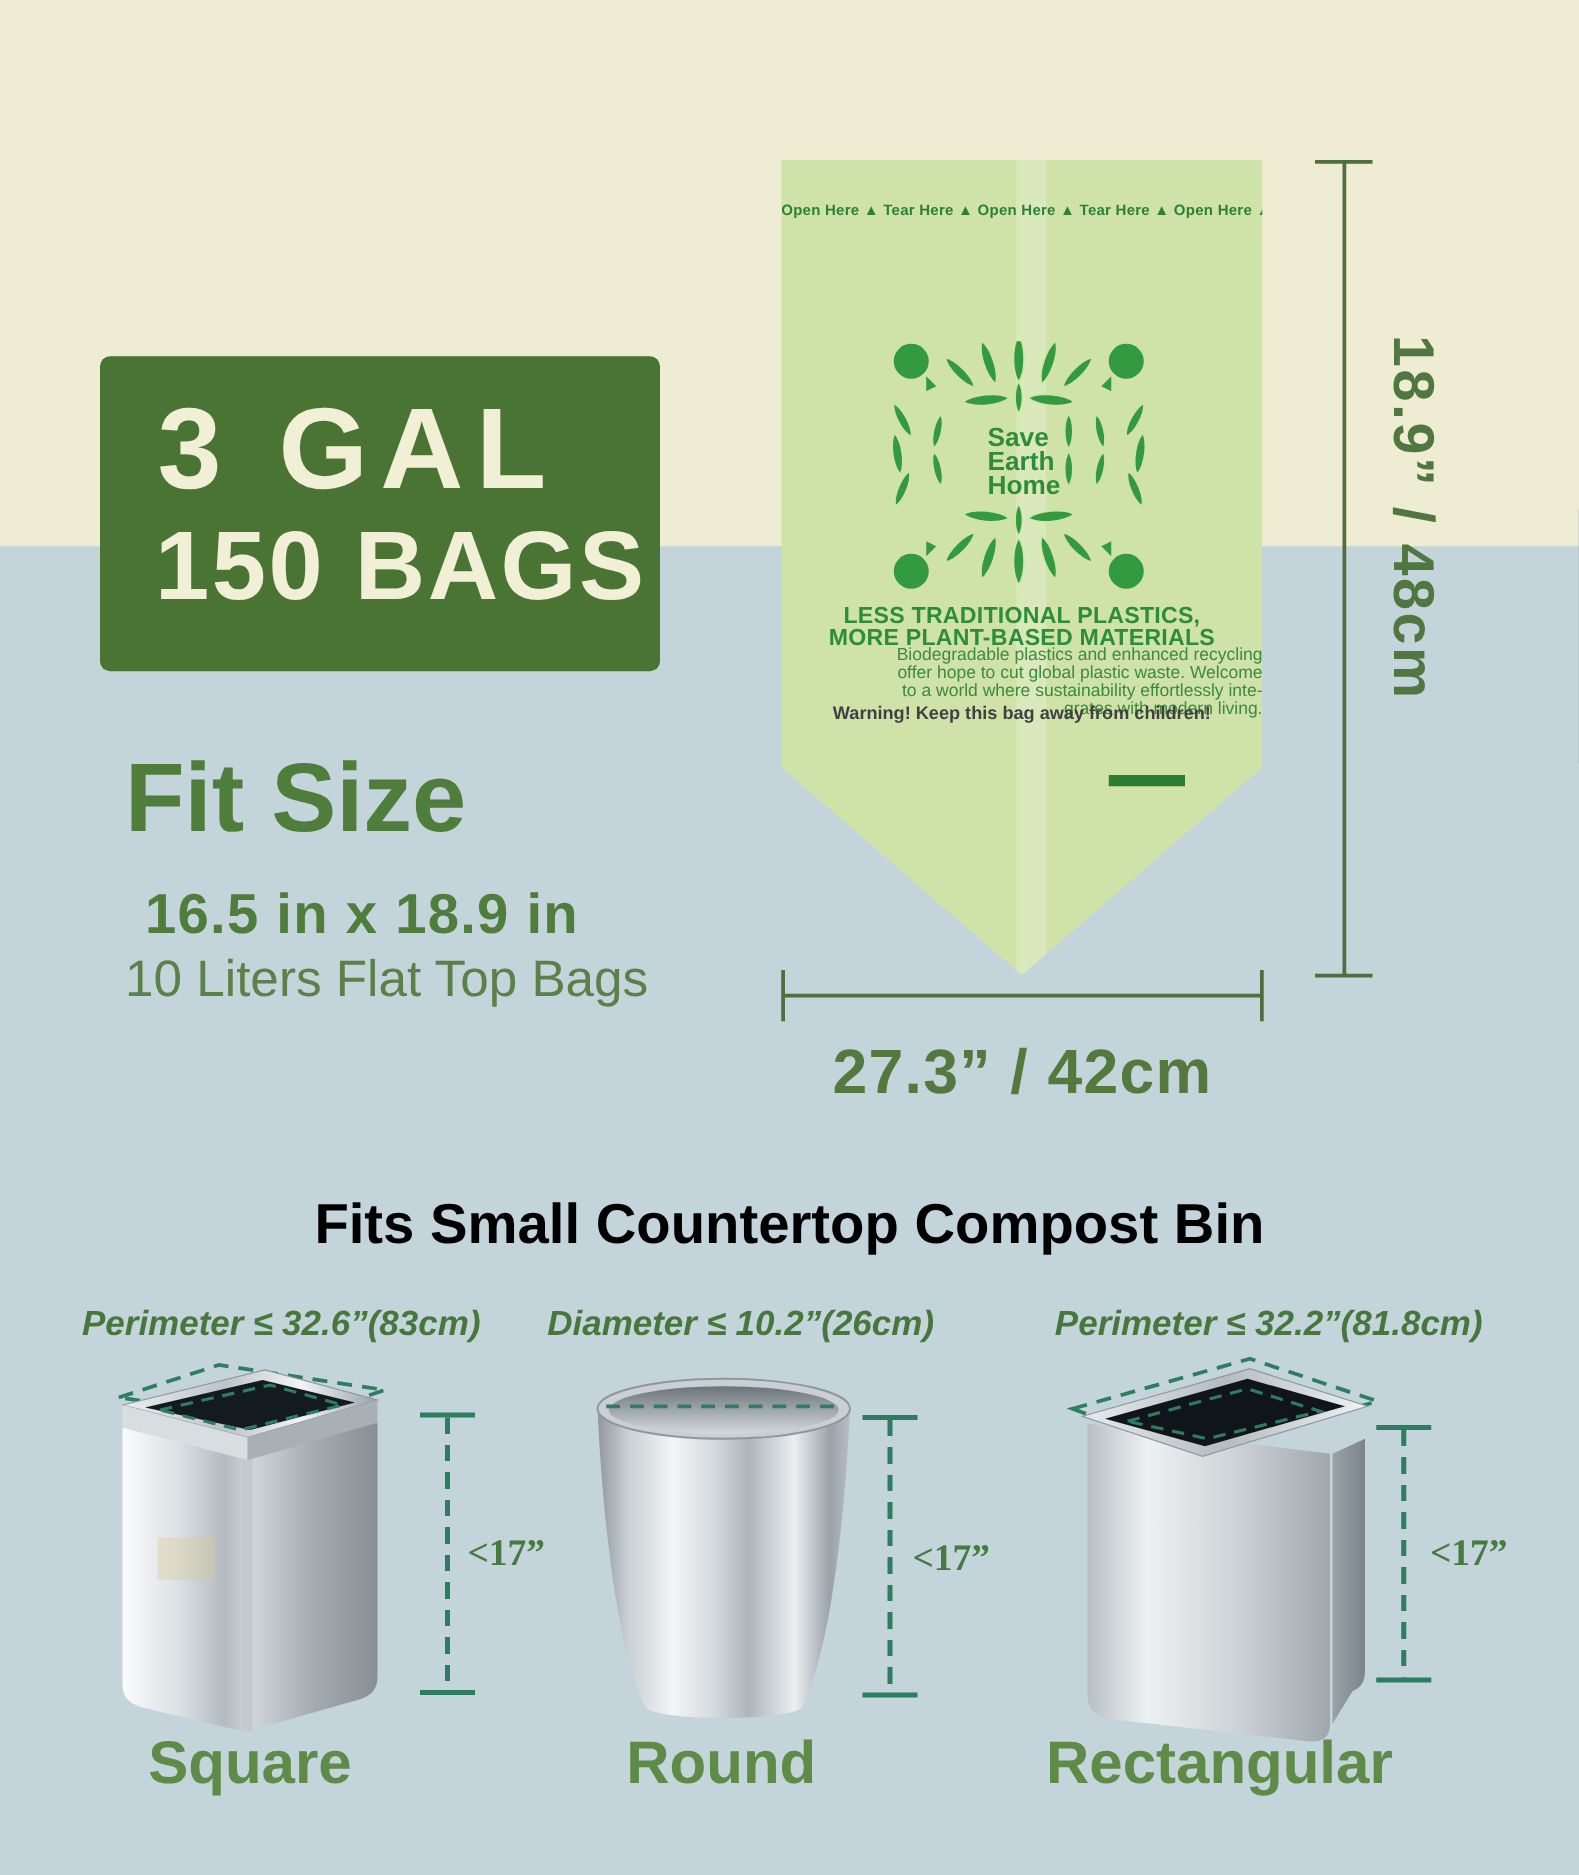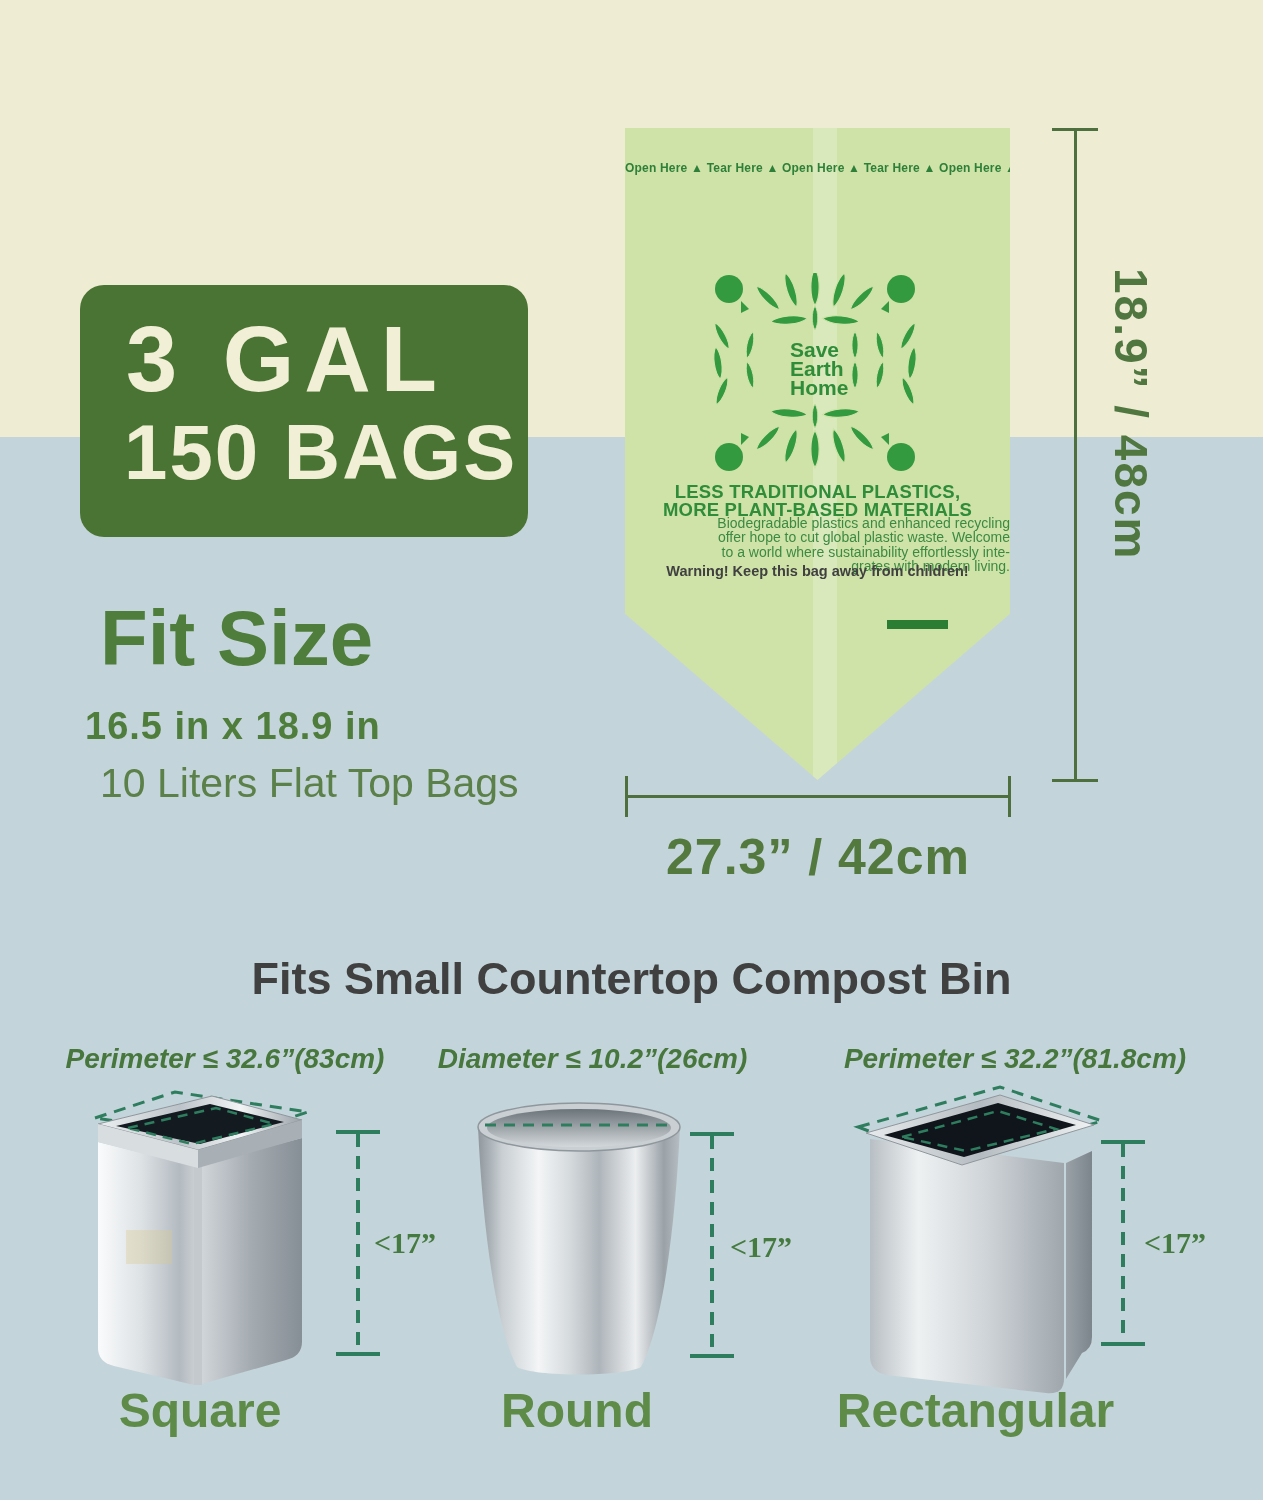--- a/index.html
+++ b/index.html
@@ -2,27 +2,27 @@
 <html><head>
 <meta charset="utf-8">
 <style>
   html,body{margin:0;padding:0;}
   body{background:#9fb3ba;font-family:"Liberation Sans",sans-serif;}
   .stage{position:relative;width:1263px;height:1500px;margin:0 auto;background:#c3d5da;overflow:hidden;}
   .abs{position:absolute;}
   .cream-band{top:0;left:0;width:1263px;height:437px;background:#eeecd3;}
 
   
-  .badge{left:80px;top:285px;width:448px;height:252px;background:#4a7433;border-radius:24px;color:#f1efd6;}
+  .badge{left:80px;top:285px;width:448px;height:252px;background:#4a7433;border-radius:8px;color:#f1efd6;}
   .badge-line1{position:absolute;left:46px;top:22px;font-size:92px;font-weight:bold;letter-spacing:10px;white-space:nowrap;}
   .badge-line2{position:absolute;left:44px;top:122px;font-size:78px;font-weight:bold;letter-spacing:2px;white-space:nowrap;}
 
   
   .fit-title{left:100px;top:598px;font-size:78px;font-weight:bold;color:#4f7d3b;line-height:1.05;}
-  .fit-dims{left:85px;top:705px;font-size:38px;font-weight:bold;color:#4f7d3b;letter-spacing:1px;}
+  .fit-dims{left:116px;top:705px;font-size:45px;font-weight:bold;color:#4f7d3b;letter-spacing:1px;}
   .fit-sub{left:100px;top:760px;font-size:41px;color:#5c8049;}
 
   
   .bag{left:625px;top:128px;width:385px;height:652px;background:#cfe3a8;
        clip-path:polygon(0 0,100% 0,100% 74.5%,50% 100%,0 74.5%);}
   .bag-fold{position:absolute;left:188px;top:0;width:24px;height:100%;background:rgba(255,255,255,0.22);}
   .tear-strip{position:absolute;left:0;top:33px;width:100%;text-align:center;font-size:12px;font-weight:bold;
               color:#2e8039;letter-spacing:.2px;white-space:nowrap;}
   .bag-logo{position:absolute;left:80px;top:145px;width:220px;height:200px;}
   .bag-headline{position:absolute;left:0;top:355px;width:100%;text-align:center;font-size:18.5px;line-height:18px;
@@ -34,21 +34,21 @@
 
   
   .vdim-line{left:1074px;top:130px;width:3px;height:650px;background:#4e6f3e;}
   .vdim-cap{left:1052px;width:46px;height:3px;background:#4e6f3e;}
   .vdim-label{left:1104px;top:268px;writing-mode:vertical-rl;font-size:46px;font-weight:bold;color:#50773f;letter-spacing:2px;}
   .hdim-line{left:626px;top:795px;width:384px;height:3px;background:#4e6f3e;}
   .hdim-cap{top:776px;width:3px;height:41px;background:#4e6f3e;}
   .hdim-label{left:605px;top:828px;width:426px;text-align:center;font-size:50px;font-weight:bold;color:#54793f;letter-spacing:1px;}
 
   
-  .bins-title{left:0;top:953px;width:1263px;text-align:center;font-size:45px;font-weight:bold;color:#404040;}
+  .bins-title{left:0;top:953px;width:1263px;text-align:center;font-size:45px;font-weight:bold;color:#000000;}
   .bin-measure{top:1043px;font-size:28px;font-weight:bold;color:#48773e;text-align:center;white-space:nowrap;font-style:italic;}
   .bin-name{top:1383px;font-size:48px;font-weight:bold;color:#5e8c48;text-align:center;}
 
   .vheight{width:44px;}
   .vheight .cap{position:absolute;left:0;width:44px;height:4px;background:#2e7d5e;}
   .vheight .dash{position:absolute;left:20px;top:4px;width:4px;
        background:repeating-linear-gradient(to bottom,#2e7d5e 0 13px,rgba(0,0,0,0) 13px 22px);}
   .lt17{font-size:30px;font-weight:bold;color:#457a41;white-space:nowrap;font-family:Liberation Serif, serif;}
 </style>
 </head>

